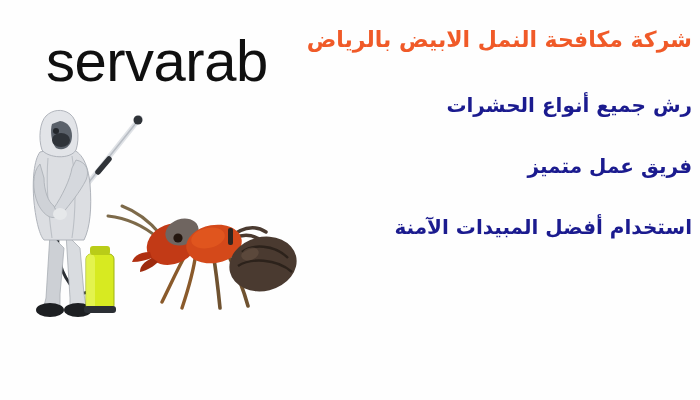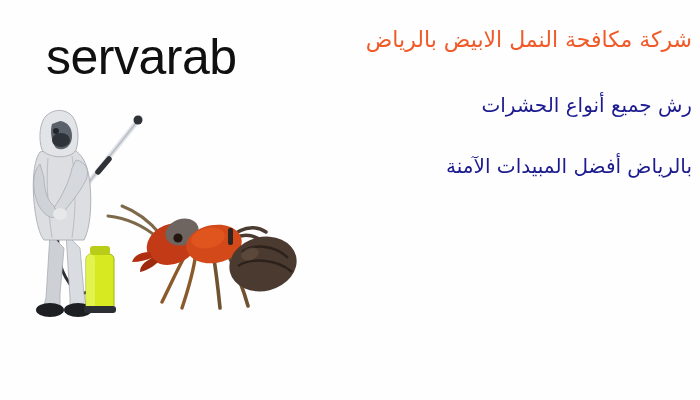--- a/index.html
+++ b/index.html
@@ -13,39 +13,39 @@
     position:relative;
     width:700px; height:400px;
     background:#fefefe;
   }
 
   
   .brand {
     position:absolute;
     left:46px; top:32px;
     font-family:"Liberation Sans", sans-serif;
-    font-size:50px;
+    font-size:58px;
     font-weight:400;
     letter-spacing:-0.5px;
     color:#101010;
     line-height:1;
     white-space:nowrap;
   }
 
   
   .ad-lines {
     position:absolute;
     right:8px; top:28px;
     width:400px;
     direction:rtl;
     text-align:right;
   }
   .ad-line {
     font-family:"DejaVu Sans", sans-serif;
-    font-weight:400;
+    font-weight:700;
     white-space:nowrap;
     line-height:1.05;
     direction:rtl;
     text-align:right;
   }
   .ad-line.headline {
     color:#f05a28;
     font-size:22px;
     margin-bottom:44px;
   }
@@ -147,16 +147,17 @@
 
     <ellipse cx="163" cy="72" rx="34" ry="27" transform="rotate(-14 163 72)" fill="#4a3a30"></ellipse>
     <path d="M142 60 C 152 52, 174 52, 188 66" fill="none" stroke="#2c221b" stroke-width="2.4"></path>
     <path d="M138 74 C 150 66, 176 66, 192 80" fill="none" stroke="#2c221b" stroke-width="2.4"></path>
     <ellipse cx="150" cy="62" rx="9" ry="6" transform="rotate(-20 150 62)" fill="#6a5446" opacity="0.55"></ellipse>
   </svg>
 
   <div class="ad-lines">
     <div class="ad-line headline">شركة مكافحة النمل الابيض بالرياض</div>
     <div class="ad-line bullet">رش جميع أنواع الحشرات</div>
-    <div class="ad-line bullet last">بالرياض أفضل المبيدات الآمنة</div>
+    <div class="ad-line bullet">فريق عمل متميز</div>
+    <div class="ad-line bullet last">استخدام أفضل المبيدات الآمنة</div>
   </div>
 
 </div>
 
 </body></html>

